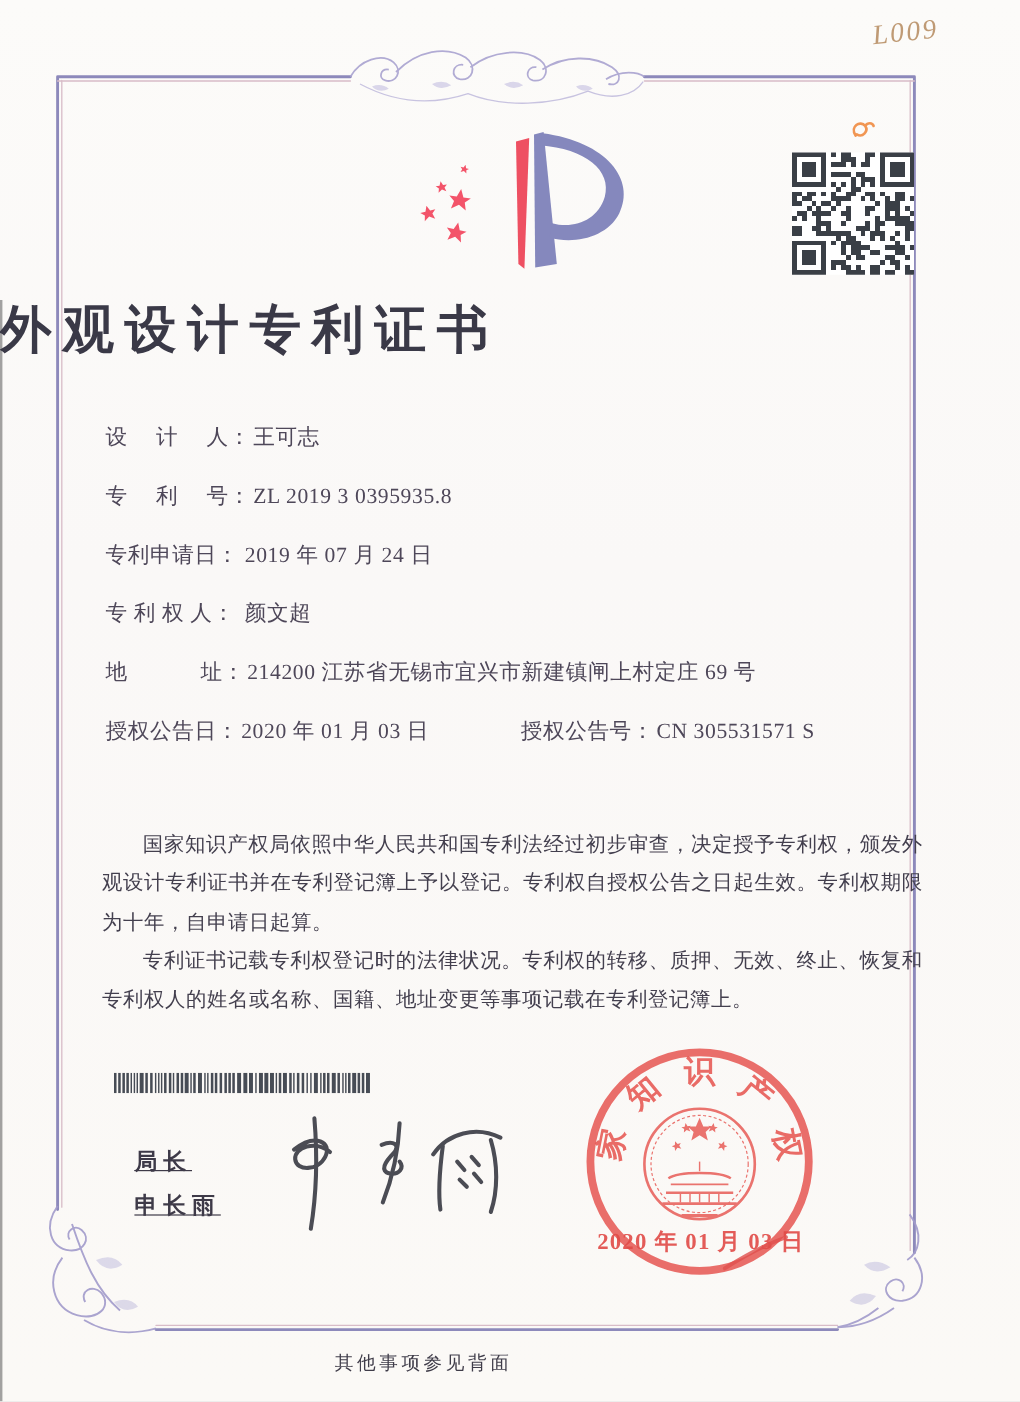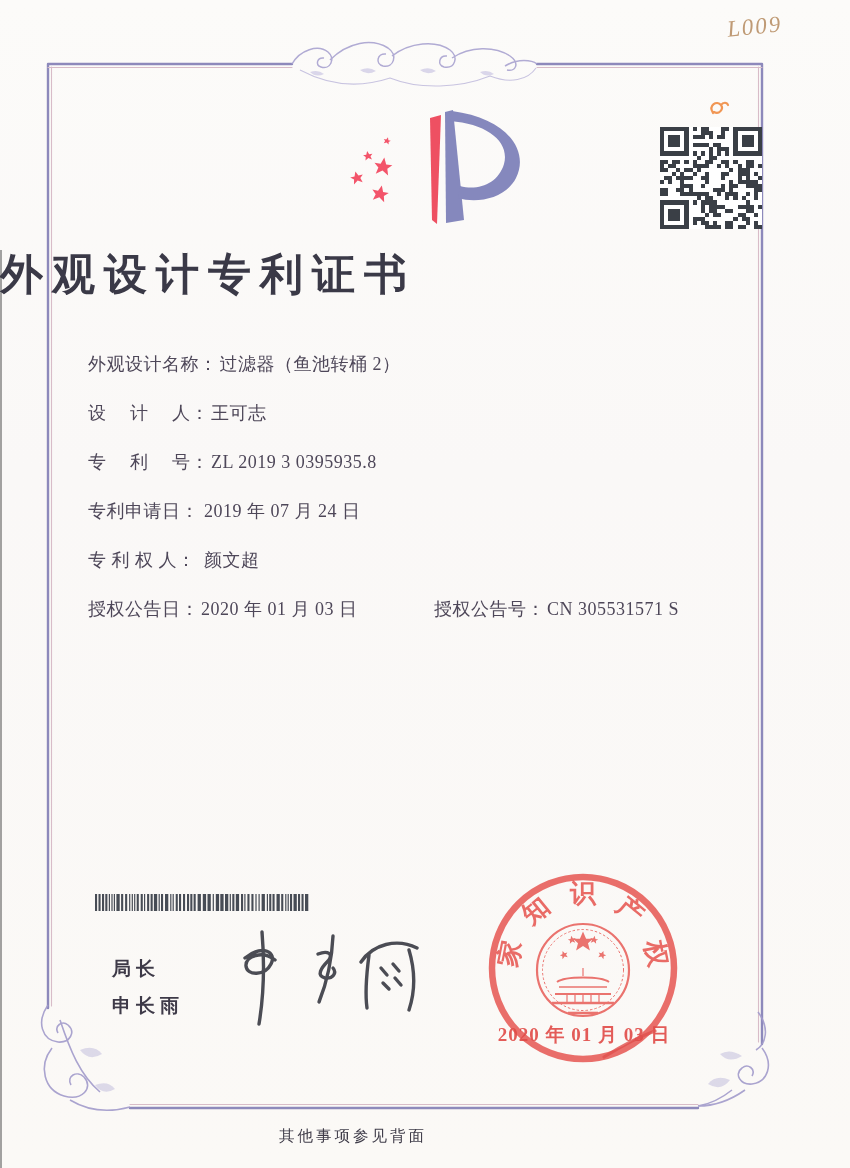--- a/index.html
+++ b/index.html
@@ -24,21 +24,21 @@
   .frow{white-space:nowrap;}
   .flabel{display:inline-block;min-width:114px;letter-spacing:.5px;}
   .fvalue{margin-left:2px;letter-spacing:.5px;}
   .grant .flabel{min-width:0;}
   .grant .pair2{margin-left:72px;}
   .body-text{left:85px;top:688px;width:684px;font-size:17px;line-height:1.9;text-align:justify;
     color:#433f4e;letter-spacing:.5px;}
   .body-text p{margin:0;text-indent:2em;}
   .barcode{left:95px;top:894px;}
   .director{left:112px;top:950px;font-size:19px;font-weight:bold;letter-spacing:5px;
-    line-height:37px;color:#3e3a48;}
+    line-height:37px;color:#3e3a48;text-decoration:underline;}
   .signature{left:215px;top:926px;opacity:.92;}
   .seal{left:483px;top:870px;opacity:.93;}
   .seal-date{left:490px;top:1022px;width:188px;text-align:center;font-size:19px;
     color:#e14b47;letter-spacing:1px;font-weight:bold;opacity:.9;}
   .red-mark{left:600px;top:1026px;}
   .page-info{left:0;top:1076px;width:850px;text-align:center;font-size:15px;letter-spacing:2px;color:#3f3c49;}
   .back-note{left:0;top:1126px;width:706px;text-align:center;font-size:15.5px;letter-spacing:3px;color:#3f3c49;}
 </style>
 </head>
 <body>
@@ -117,40 +117,44 @@
 
   <svg class="abs qr" width="102" height="102" viewBox="0 0 25 25" shape-rendering="crispEdges">
     <rect width="25" height="25" fill="#ffffff"></rect>
     <path id="qr-path" fill="#3a3f46" d="M0 0h1v1h-1zM0 1h1v1h-1zM0 2h1v1h-1zM0 3h1v1h-1zM0 4h1v1h-1zM0 5h1v1h-1zM0 6h1v1h-1zM1 0h1v1h-1zM1 6h1v1h-1zM2 0h1v1h-1zM2 2h1v1h-1zM2 3h1v1h-1zM2 4h1v1h-1zM2 6h1v1h-1zM3 0h1v1h-1zM3 2h1v1h-1zM3 3h1v1h-1zM3 4h1v1h-1zM3 6h1v1h-1zM4 0h1v1h-1zM4 2h1v1h-1zM4 3h1v1h-1zM4 4h1v1h-1zM4 6h1v1h-1zM5 0h1v1h-1zM5 6h1v1h-1zM6 0h1v1h-1zM6 1h1v1h-1zM6 2h1v1h-1zM6 3h1v1h-1zM6 4h1v1h-1zM6 5h1v1h-1zM6 6h1v1h-1zM18 0h1v1h-1zM18 1h1v1h-1zM18 2h1v1h-1zM18 3h1v1h-1zM18 4h1v1h-1zM18 5h1v1h-1zM18 6h1v1h-1zM19 0h1v1h-1zM19 6h1v1h-1zM20 0h1v1h-1zM20 2h1v1h-1zM20 3h1v1h-1zM20 4h1v1h-1zM20 6h1v1h-1zM21 0h1v1h-1zM21 2h1v1h-1zM21 3h1v1h-1zM21 4h1v1h-1zM21 6h1v1h-1zM22 0h1v1h-1zM22 2h1v1h-1zM22 3h1v1h-1zM22 4h1v1h-1zM22 6h1v1h-1zM23 0h1v1h-1zM23 6h1v1h-1zM24 0h1v1h-1zM24 1h1v1h-1zM24 2h1v1h-1zM24 3h1v1h-1zM24 4h1v1h-1zM24 5h1v1h-1zM24 6h1v1h-1zM0 18h1v1h-1zM0 19h1v1h-1zM0 20h1v1h-1zM0 21h1v1h-1zM0 22h1v1h-1zM0 23h1v1h-1zM0 24h1v1h-1zM1 18h1v1h-1zM1 24h1v1h-1zM2 18h1v1h-1zM2 20h1v1h-1zM2 21h1v1h-1zM2 22h1v1h-1zM2 24h1v1h-1zM3 18h1v1h-1zM3 20h1v1h-1zM3 21h1v1h-1zM3 22h1v1h-1zM3 24h1v1h-1zM4 18h1v1h-1zM4 20h1v1h-1zM4 21h1v1h-1zM4 22h1v1h-1zM4 24h1v1h-1zM5 18h1v1h-1zM5 24h1v1h-1zM6 18h1v1h-1zM6 19h1v1h-1zM6 20h1v1h-1zM6 21h1v1h-1zM6 22h1v1h-1zM6 23h1v1h-1zM6 24h1v1h-1zM8 6h1v1h-1zM6 8h1v1h-1zM10 6h1v1h-1zM6 10h1v1h-1zM12 6h1v1h-1zM6 12h1v1h-1zM14 6h1v1h-1zM6 14h1v1h-1zM16 6h1v1h-1zM6 16h1v1h-1zM8 0h1v1h-1zM10 0h1v1h-1zM11 0h1v1h-1zM15 0h1v1h-1zM16 0h1v1h-1zM10 1h1v1h-1zM11 1h1v1h-1zM12 1h1v1h-1zM15 1h1v1h-1zM8 2h1v1h-1zM9 2h1v1h-1zM10 2h1v1h-1zM12 2h1v1h-1zM14 2h1v1h-1zM15 2h1v1h-1zM8 4h1v1h-1zM9 4h1v1h-1zM10 4h1v1h-1zM11 4h1v1h-1zM13 4h1v1h-1zM14 4h1v1h-1zM12 5h1v1h-1zM14 5h1v1h-1zM15 5h1v1h-1zM16 5h1v1h-1zM9 7h1v1h-1zM12 7h1v1h-1zM13 7h1v1h-1zM0 8h1v1h-1zM1 8h1v1h-1zM3 8h1v1h-1zM4 8h1v1h-1zM8 8h1v1h-1zM11 8h1v1h-1zM12 8h1v1h-1zM15 8h1v1h-1zM16 8h1v1h-1zM18 8h1v1h-1zM21 8h1v1h-1zM22 8h1v1h-1zM0 9h1v1h-1zM2 9h1v1h-1zM3 9h1v1h-1zM8 9h1v1h-1zM9 9h1v1h-1zM10 9h1v1h-1zM11 9h1v1h-1zM14 9h1v1h-1zM16 9h1v1h-1zM19 9h1v1h-1zM21 9h1v1h-1zM22 9h1v1h-1zM24 9h1v1h-1zM0 10h1v1h-1zM1 10h1v1h-1zM4 10h1v1h-1zM7 10h1v1h-1zM9 10h1v1h-1zM17 10h1v1h-1zM19 10h1v1h-1zM20 10h1v1h-1zM21 10h1v1h-1zM3 11h1v1h-1zM5 11h1v1h-1zM8 11h1v1h-1zM11 11h1v1h-1zM15 11h1v1h-1zM16 11h1v1h-1zM19 11h1v1h-1zM20 11h1v1h-1zM21 11h1v1h-1zM23 11h1v1h-1zM1 12h1v1h-1zM2 12h1v1h-1zM4 12h1v1h-1zM5 12h1v1h-1zM7 12h1v1h-1zM10 12h1v1h-1zM11 12h1v1h-1zM15 12h1v1h-1zM19 12h1v1h-1zM21 12h1v1h-1zM24 12h1v1h-1zM0 13h1v1h-1zM2 13h1v1h-1zM5 13h1v1h-1zM11 13h1v1h-1zM17 13h1v1h-1zM19 13h1v1h-1zM20 13h1v1h-1zM21 13h1v1h-1zM22 13h1v1h-1zM23 13h1v1h-1zM5 14h1v1h-1zM7 14h1v1h-1zM10 14h1v1h-1zM15 14h1v1h-1zM17 14h1v1h-1zM18 14h1v1h-1zM21 14h1v1h-1zM22 14h1v1h-1zM23 14h1v1h-1zM24 14h1v1h-1zM0 15h1v1h-1zM1 15h1v1h-1zM4 15h1v1h-1zM5 15h1v1h-1zM7 15h1v1h-1zM13 15h1v1h-1zM14 15h1v1h-1zM15 15h1v1h-1zM17 15h1v1h-1zM23 15h1v1h-1zM24 15h1v1h-1zM0 16h1v1h-1zM1 16h1v1h-1zM5 16h1v1h-1zM7 16h1v1h-1zM8 16h1v1h-1zM9 16h1v1h-1zM10 16h1v1h-1zM11 16h1v1h-1zM14 16h1v1h-1zM16 16h1v1h-1zM17 16h1v1h-1zM18 16h1v1h-1zM21 16h1v1h-1zM23 16h1v1h-1zM9 17h1v1h-1zM11 17h1v1h-1zM12 17h1v1h-1zM16 17h1v1h-1zM18 17h1v1h-1zM20 17h1v1h-1zM23 17h1v1h-1zM8 18h1v1h-1zM10 18h1v1h-1zM11 18h1v1h-1zM12 18h1v1h-1zM13 18h1v1h-1zM21 18h1v1h-1zM10 19h1v1h-1zM12 19h1v1h-1zM13 19h1v1h-1zM14 19h1v1h-1zM15 19h1v1h-1zM19 19h1v1h-1zM20 19h1v1h-1zM21 19h1v1h-1zM22 19h1v1h-1zM24 19h1v1h-1zM10 20h1v1h-1zM12 20h1v1h-1zM13 20h1v1h-1zM16 20h1v1h-1zM17 20h1v1h-1zM21 20h1v1h-1zM22 20h1v1h-1zM11 21h1v1h-1zM13 21h1v1h-1zM14 21h1v1h-1zM19 21h1v1h-1zM20 21h1v1h-1zM23 21h1v1h-1zM8 22h1v1h-1zM9 22h1v1h-1zM10 22h1v1h-1zM18 22h1v1h-1zM20 22h1v1h-1zM21 22h1v1h-1zM8 23h1v1h-1zM10 23h1v1h-1zM11 23h1v1h-1zM13 23h1v1h-1zM16 23h1v1h-1zM17 23h1v1h-1zM21 23h1v1h-1zM23 23h1v1h-1zM11 24h1v1h-1zM12 24h1v1h-1zM13 24h1v1h-1zM14 24h1v1h-1zM16 24h1v1h-1zM17 24h1v1h-1zM19 24h1v1h-1zM20 24h1v1h-1zM23 24h1v1h-1zM24 24h1v1h-1z"></path>
   </svg>
 
   <h1 class="abs title">外观设计专利证书</h1>
 
   <div class="abs fields">
     <div class="frow">
-      <span class="flabel">外观设计名称：</span><span class="fvalue">过滤器（鱼池转桶 2）</span>
-    </div>
-    <div class="frow">
       <span class="flabel">设　 计　 人：</span><span class="fvalue">王可志</span>
     </div>
     <div class="frow">
       <span class="flabel">专　 利　 号：</span><span class="fvalue">ZL 2019 3 0395935.8</span>
     </div>
     <div class="frow">
       <span class="flabel">专利申请日：</span><span class="fvalue">2019 年 07 月 24 日</span>
     </div>
     <div class="frow">
       <span class="flabel">专 利 权 人：</span><span class="fvalue">颜文超</span>
+    </div>
+    <div class="frow">
+      <span class="flabel">地　　　 址：</span><span class="fvalue">214200 江苏省无锡市宜兴市新建镇闸上村定庄 69 号</span>
     </div>
     <div class="frow grant">
       <span class="flabel">授权公告日：</span><span class="fvalue">2020 年 01 月 03 日</span>
       <span class="flabel pair2">授权公告号：</span><span class="fvalue">CN 305531571 S</span>
     </div>
   </div>
 
+  <div class="abs body-text">
+    <p>国家知识产权局依照中华人民共和国专利法经过初步审查，决定授予专利权，颁发外观设计专利证书并在专利登记簿上予以登记。专利权自授权公告之日起生效。专利权期限为十年，自申请日起算。</p>
+    <p>专利证书记载专利权登记时的法律状况。专利权的转移、质押、无效、终止、恢复和专利权人的姓名或名称、国籍、地址变更等事项记载在专利登记簿上。</p>
+  </div>
 
   <svg class="abs barcode" width="218" height="17" viewBox="0 0 218 17">
     <path id="bc-path" fill="#474c55" d="M0.0 0h2.1v17h-2.1zM3.5 0h2.1v17h-2.1zM7.0 0h2.1v17h-2.1zM10.3 0h2.1v17h-2.1zM13.8 0h1.2v17h-1.2zM16.4 0h1.2v17h-1.2zM18.8 0h1.2v17h-1.2zM21.4 0h3.3v17h-3.3zM26.1 0h2.1v17h-2.1zM30.1 0h2.1v17h-2.1zM34.1 0h1.2v17h-1.2zM36.7 0h1.2v17h-1.2zM39.1 0h1.2v17h-1.2zM41.7 0h2.1v17h-2.1zM45.7 0h2.1v17h-2.1zM49.0 0h1.2v17h-1.2zM52.1 0h2.1v17h-2.1zM55.6 0h2.1v17h-2.1zM58.9 0h3.3v17h-3.3zM63.6 0h1.2v17h-1.2zM66.0 0h2.1v17h-2.1zM70.0 0h3.3v17h-3.3zM75.2 0h1.2v17h-1.2zM77.6 0h1.2v17h-1.2zM80.7 0h2.1v17h-2.1zM84.0 0h2.1v17h-2.1zM88.0 0h2.1v17h-2.1zM92.0 0h2.1v17h-2.1zM95.3 0h2.1v17h-2.1zM98.6 0h2.1v17h-2.1zM102.6 0h3.3v17h-3.3zM107.8 0h3.3v17h-3.3zM112.5 0h3.3v17h-3.3zM117.7 0h1.2v17h-1.2zM120.8 0h3.3v17h-3.3zM125.3 0h3.3v17h-3.3zM130.0 0h3.3v17h-3.3zM134.7 0h1.2v17h-1.2zM137.3 0h2.1v17h-2.1zM140.8 0h3.3v17h-3.3zM146.0 0h2.1v17h-2.1zM149.3 0h1.2v17h-1.2zM152.4 0h2.1v17h-2.1zM156.4 0h2.1v17h-2.1zM160.4 0h1.2v17h-1.2zM163.5 0h1.2v17h-1.2zM166.6 0h3.3v17h-3.3zM171.8 0h1.2v17h-1.2zM174.2 0h2.1v17h-2.1zM177.5 0h2.1v17h-2.1zM181.5 0h3.3v17h-3.3zM186.2 0h2.1v17h-2.1zM190.2 0h1.2v17h-1.2zM192.6 0h1.2v17h-1.2zM195.0 0h2.1v17h-2.1zM198.5 0h3.3v17h-3.3zM203.0 0h2.1v17h-2.1zM206.5 0h2.1v17h-2.1zM210.0 0h3.3v17h-3.3z"></path>
   </svg>
 
   <div class="abs director">
     <div>局长</div>
     <div>申长雨</div>
   </div>
 

